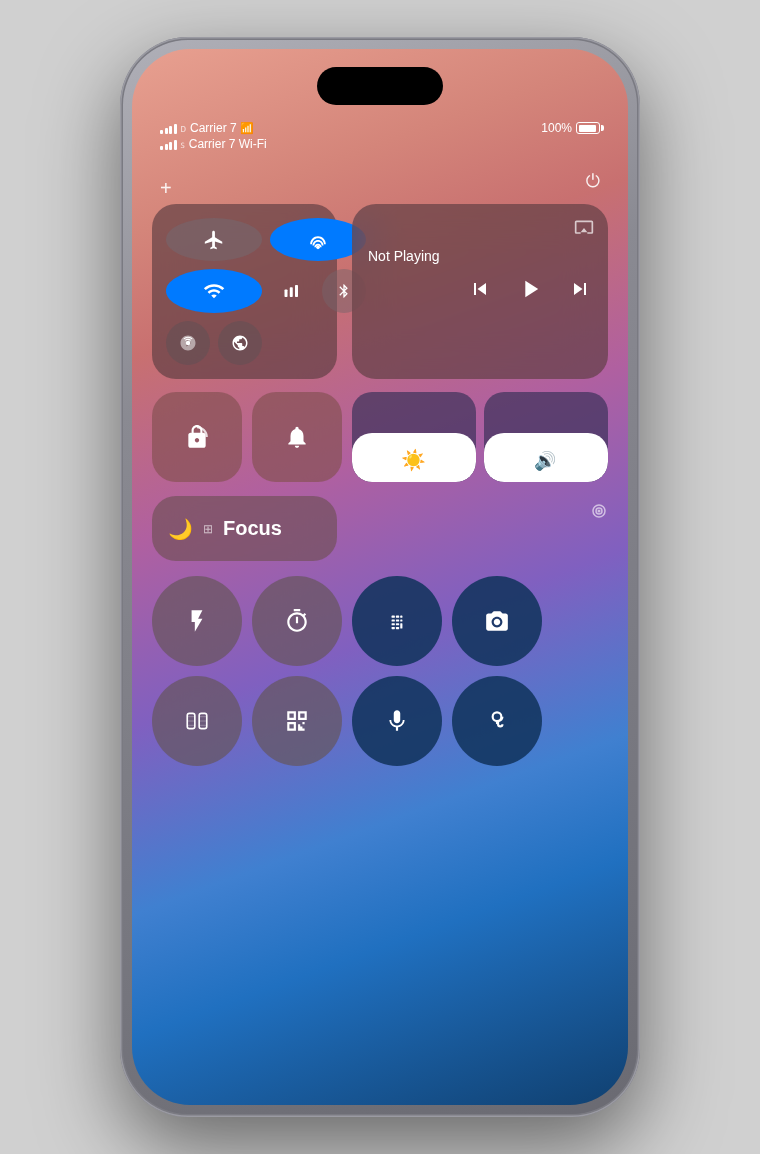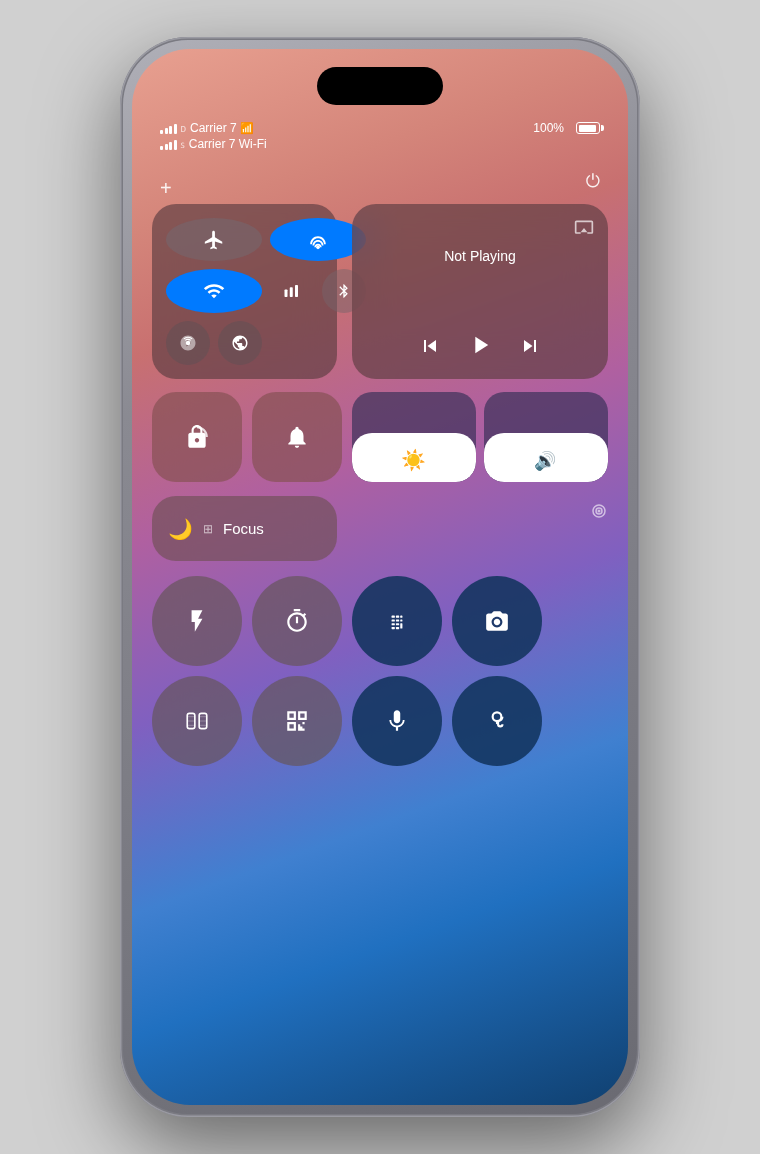--- a/index.html
+++ b/index.html
@@ -86,21 +86,21 @@
     }
 
     .wifi-icon {
       font-size: 11px;
       color: white;
     }
 
     .battery-row {
       display: flex;
       align-items: center;
-      gap: 12px;
+      gap: 4px;
       color: white;
       font-size: 12px;
       font-weight: 500;
     }
 
     .battery-icon {
       width: 24px;
       height: 12px;
       border: 1.5px solid white;
       border-radius: 3px;
@@ -230,21 +230,21 @@
       position: absolute;
       top: 0;
       left: 200px;
       right: 0;
       height: 175px;
       background: rgba(90, 60, 65, 0.65);
       backdrop-filter: blur(20px);
       border-radius: 24px;
       padding: 14px 16px;
       display: flex;
-      flex-direction: column;
+      flex-direction: row;
       justify-content: space-between;
     }
 
     .airplay-icon {
       position: absolute;
       top: 14px;
       right: 14px;
       color: rgba(255,255,255,0.7);
       font-size: 18px;
     }
@@ -348,22 +348,22 @@
       backdrop-filter: blur(20px);
       border-radius: 24px;
       display: flex;
       align-items: center;
       gap: 10px;
       padding: 0 16px;
       color: white;
     }
 
     .focus-label {
-      font-size: 15px;
-      font-weight: 400;
+      font-size: 20px;
+      font-weight: 700;
     }
 
     .icon-btn {
       width: 90px;
       height: 90px;
       border-radius: 50%;
       display: flex;
       align-items: center;
       justify-content: center;
       color: white;

